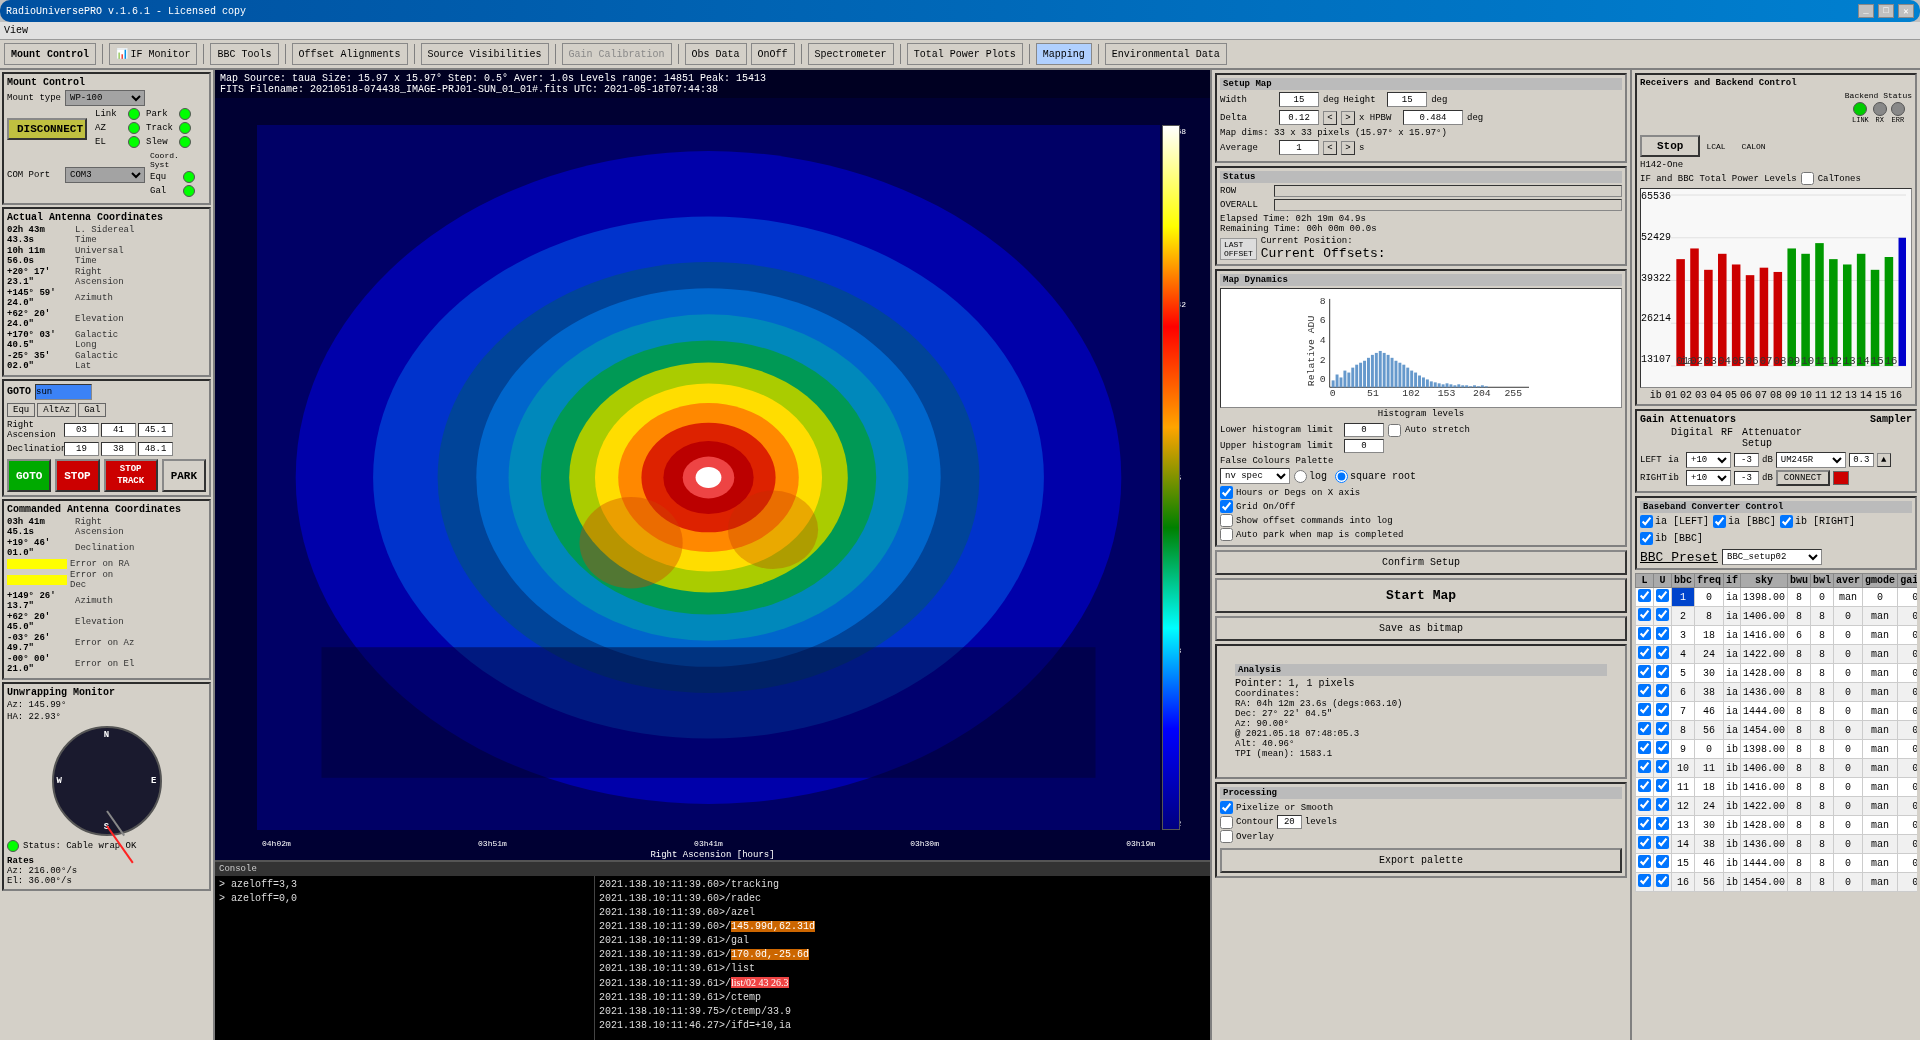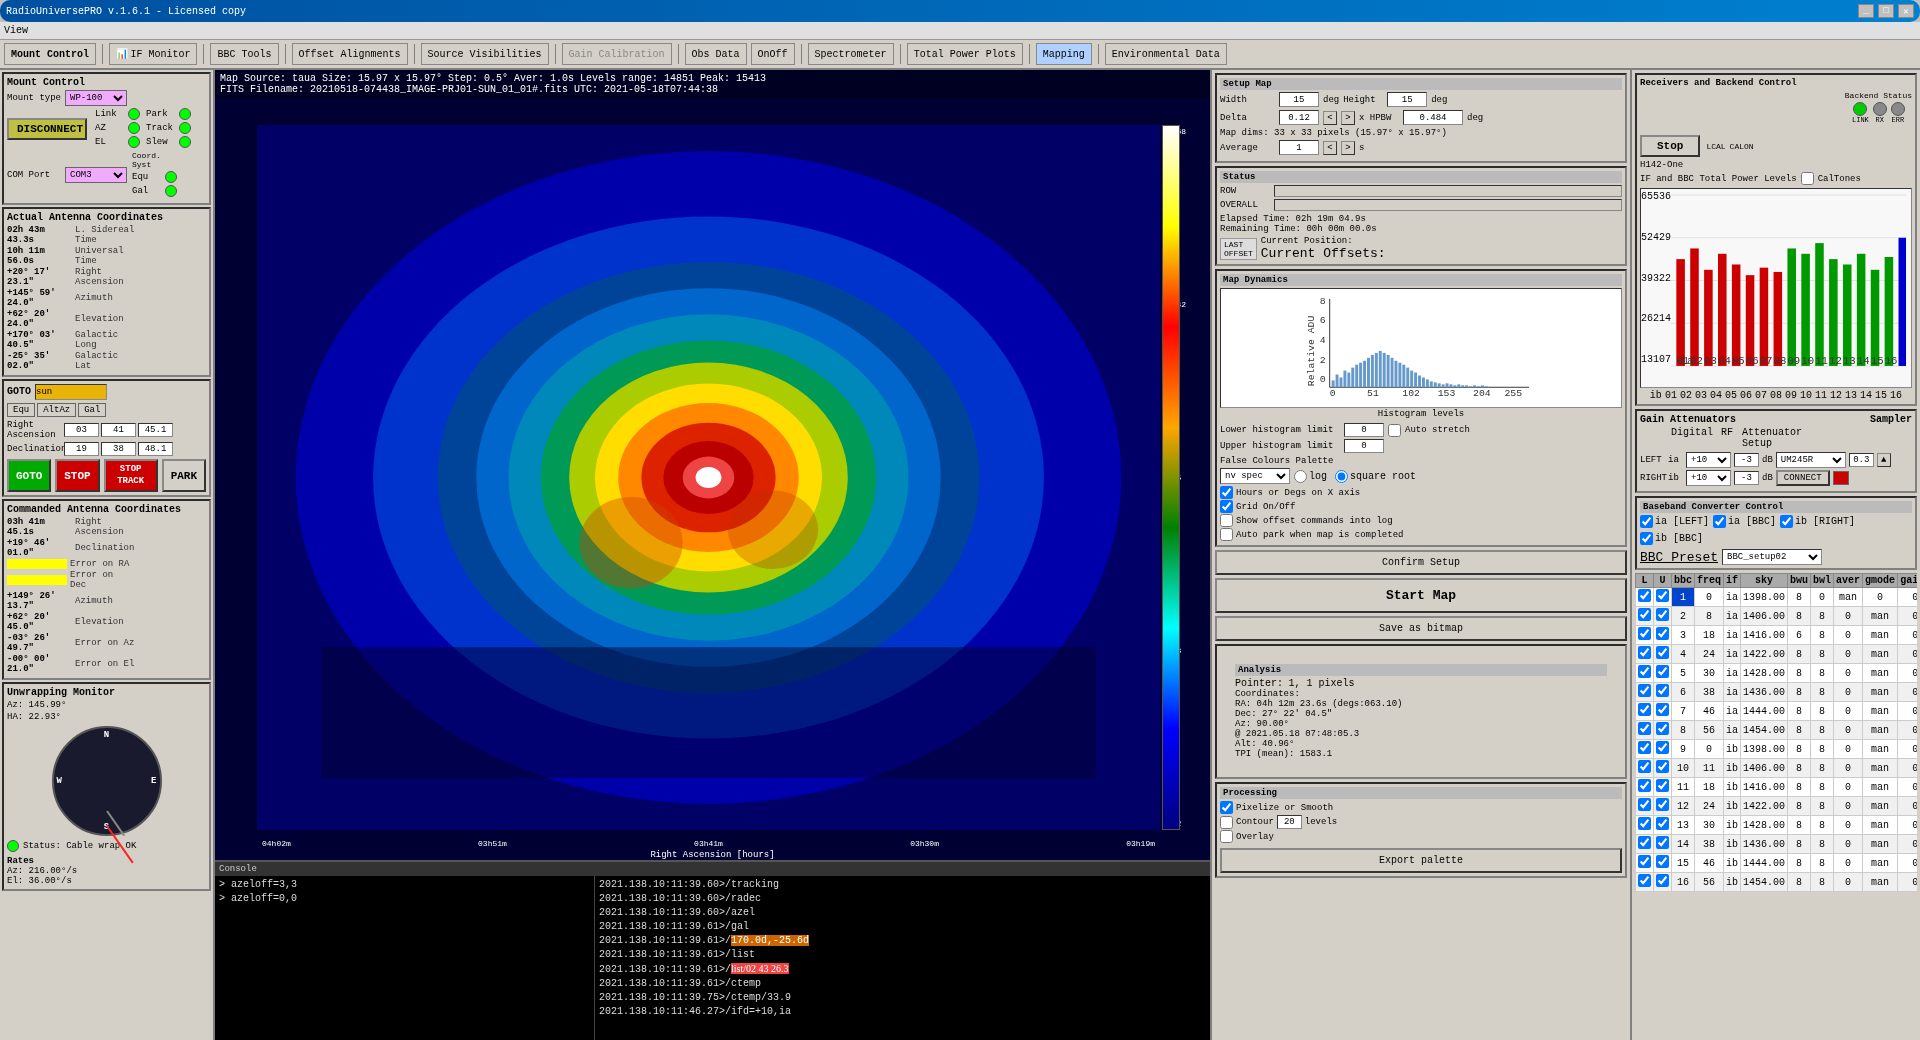--- a/index.html
+++ b/index.html
@@ -29,34 +29,34 @@
     
     .content-area { display: flex; flex: 1; overflow: hidden; }
     
     
     .left-panel { width: 215px; background: #d4d0c8; border-right: 2px solid #808080; display: flex; flex-direction: column; flex-shrink: 0; padding: 2px; }
     
     .panel-section { border: 2px inset #808080; background: #d4d0c8; margin-bottom: 2px; padding: 3px; }
     .panel-title { font-weight: bold; font-size: 10px; margin-bottom: 2px; }
     .mount-row { display: flex; align-items: center; gap: 3px; margin-bottom: 2px; }
     .mount-label { font-size: 9px; width: 55px; }
-    .mount-select { background: #f0abfc; border: 1px solid #666; font-size: 9px; height: 16px; width: 62px; }
+    .mount-select { background: #a3a3a3; border: 1px solid #666; font-size: 9px; height: 16px; width: 80px; }
     
     .disconnect-btn { background: #c0c040; border: 2px outset #888; padding: 3px 8px; font-size: 11px; font-weight: bold; cursor: pointer; width: 80px; text-align: center; }
     
     .coord-row { display: flex; align-items: center; gap: 3px; margin-bottom: 1px; }
     .coord-label { font-size: 9px; color: #333; width: 60px; }
     .coord-value { font-size: 9px; color: #000; font-weight: bold; width: 65px; }
     .indicator { width: 12px; height: 12px; border-radius: 50%; border: 1px solid #555; display: inline-block; flex-shrink: 0; }
     .ind-green { background: #00ff00; }
     .link-row { display: flex; align-items: center; gap: 3px; margin-bottom: 1px; }
     .link-name { font-size: 9px; width: 30px; }
     
     .goto-section { }
-    .goto-input { width: 72px; height: 16px; font-size: 9px; border: 1px inset #888; background: #eab308; }
+    .goto-input { width: 57px; height: 16px; font-size: 9px; border: 1px inset #888; background: #3b82f6; }
     .tab-buttons { display: flex; gap: 2px; margin-bottom: 3px; }
     .tab-btn { background: #d4d0c8; border: 1px solid #666; padding: 1px 5px; font-size: 9px; cursor: pointer; }
     
     .coord-input-row { display: flex; align-items: center; gap: 2px; margin-bottom: 2px; }
     .coord-input-label { font-size: 9px; width: 55px; }
     .coord-input { width: 35px; height: 14px; font-size: 9px; border: 1px inset #888; background: white; text-align: center; }
     
     .goto-btn { background: #00aa00; border: 2px outset #888; padding: 3px 0; width: 45px; color: white; font-weight: bold; font-size: 11px; cursor: pointer; text-align: center; }
     .stop-btn { background: #cc0000; border: 2px outset #888; padding: 3px 0; width: 45px; color: white; font-weight: bold; font-size: 11px; cursor: pointer; text-align: center; }
     .stop-track-btn { background: #cc0000; border: 2px outset #888; padding: 3px 0; width: 55px; color: white; font-weight: bold; font-size: 9px; cursor: pointer; text-align: center; line-height: 1.3; }
@@ -493,20 +493,21 @@
         </div>
         <div class="console-content">
           <div class="console-left">
             <div class="console-line">&gt; <span>azeloff=3,3</span></div>
             <div class="console-line">&gt; <span>azeloff=0,0</span></div>
           </div>
           <div class="console-right">
             <div class="console-line">2021.138.10:11:39.60&gt;/tracking</div>
             <div class="console-line">2021.138.10:11:39.60&gt;/radec</div>
             <div class="console-line">2021.138.10:11:39.60&gt;/azel</div>
+            <div class="console-line">2021.138.10:11:39.60&gt;/<span class="console-highlight-orange">145.99d,62.31d</span></div>
             <div class="console-line">2021.138.10:11:39.61&gt;/gal</div>
             <div class="console-line">2021.138.10:11:39.61&gt;/<span class="console-highlight-orange">170.0d,-25.6d</span></div>
             <div class="console-line">2021.138.10:11:39.61&gt;/list</div>
             <div class="console-line">2021.138.10:11:39.61&gt;/<span class="console-highlight-green">list/02 43 26.3</span></div>
             <div class="console-line">2021.138.10:11:39.61&gt;/ctemp</div>
             <div class="console-line">2021.138.10:11:39.75&gt;/ctemp/33.9</div>
             <div class="console-line">2021.138.10:11:46.27&gt;/ifd=+10,ia</div>
 
           </div>
         </div>
@@ -745,21 +746,21 @@
                 <div class="status-circle status-gray"></div>
                 <span style="font-size:7px;">ERR</span>
               </div>
             </div>
           </div>
         </div>
 
         <div style="display:flex; align-items:center; gap:6px; margin-bottom:3px;">
           <button class="stop-large-btn">Stop</button>
           <div style="display:flex; flex-direction:column; gap:2px;">
-            <div style="display:flex; gap:4px; align-items:center;">
+            <div style="display:flex; gap:16px; align-items:center;">
               <span style="font-size:8px;">LCAL</span>
               <span style="font-size:8px;">CALON</span>
             </div>
           </div>
         </div>
 
         <div style="font-size:9px; margin-bottom:2px;">H142-One</div>
 
         <div style="display:flex; align-items:center; gap:4px; margin-bottom:3px;">
           <span style="font-size:9px;">IF and BBC Total Power Levels</span>

